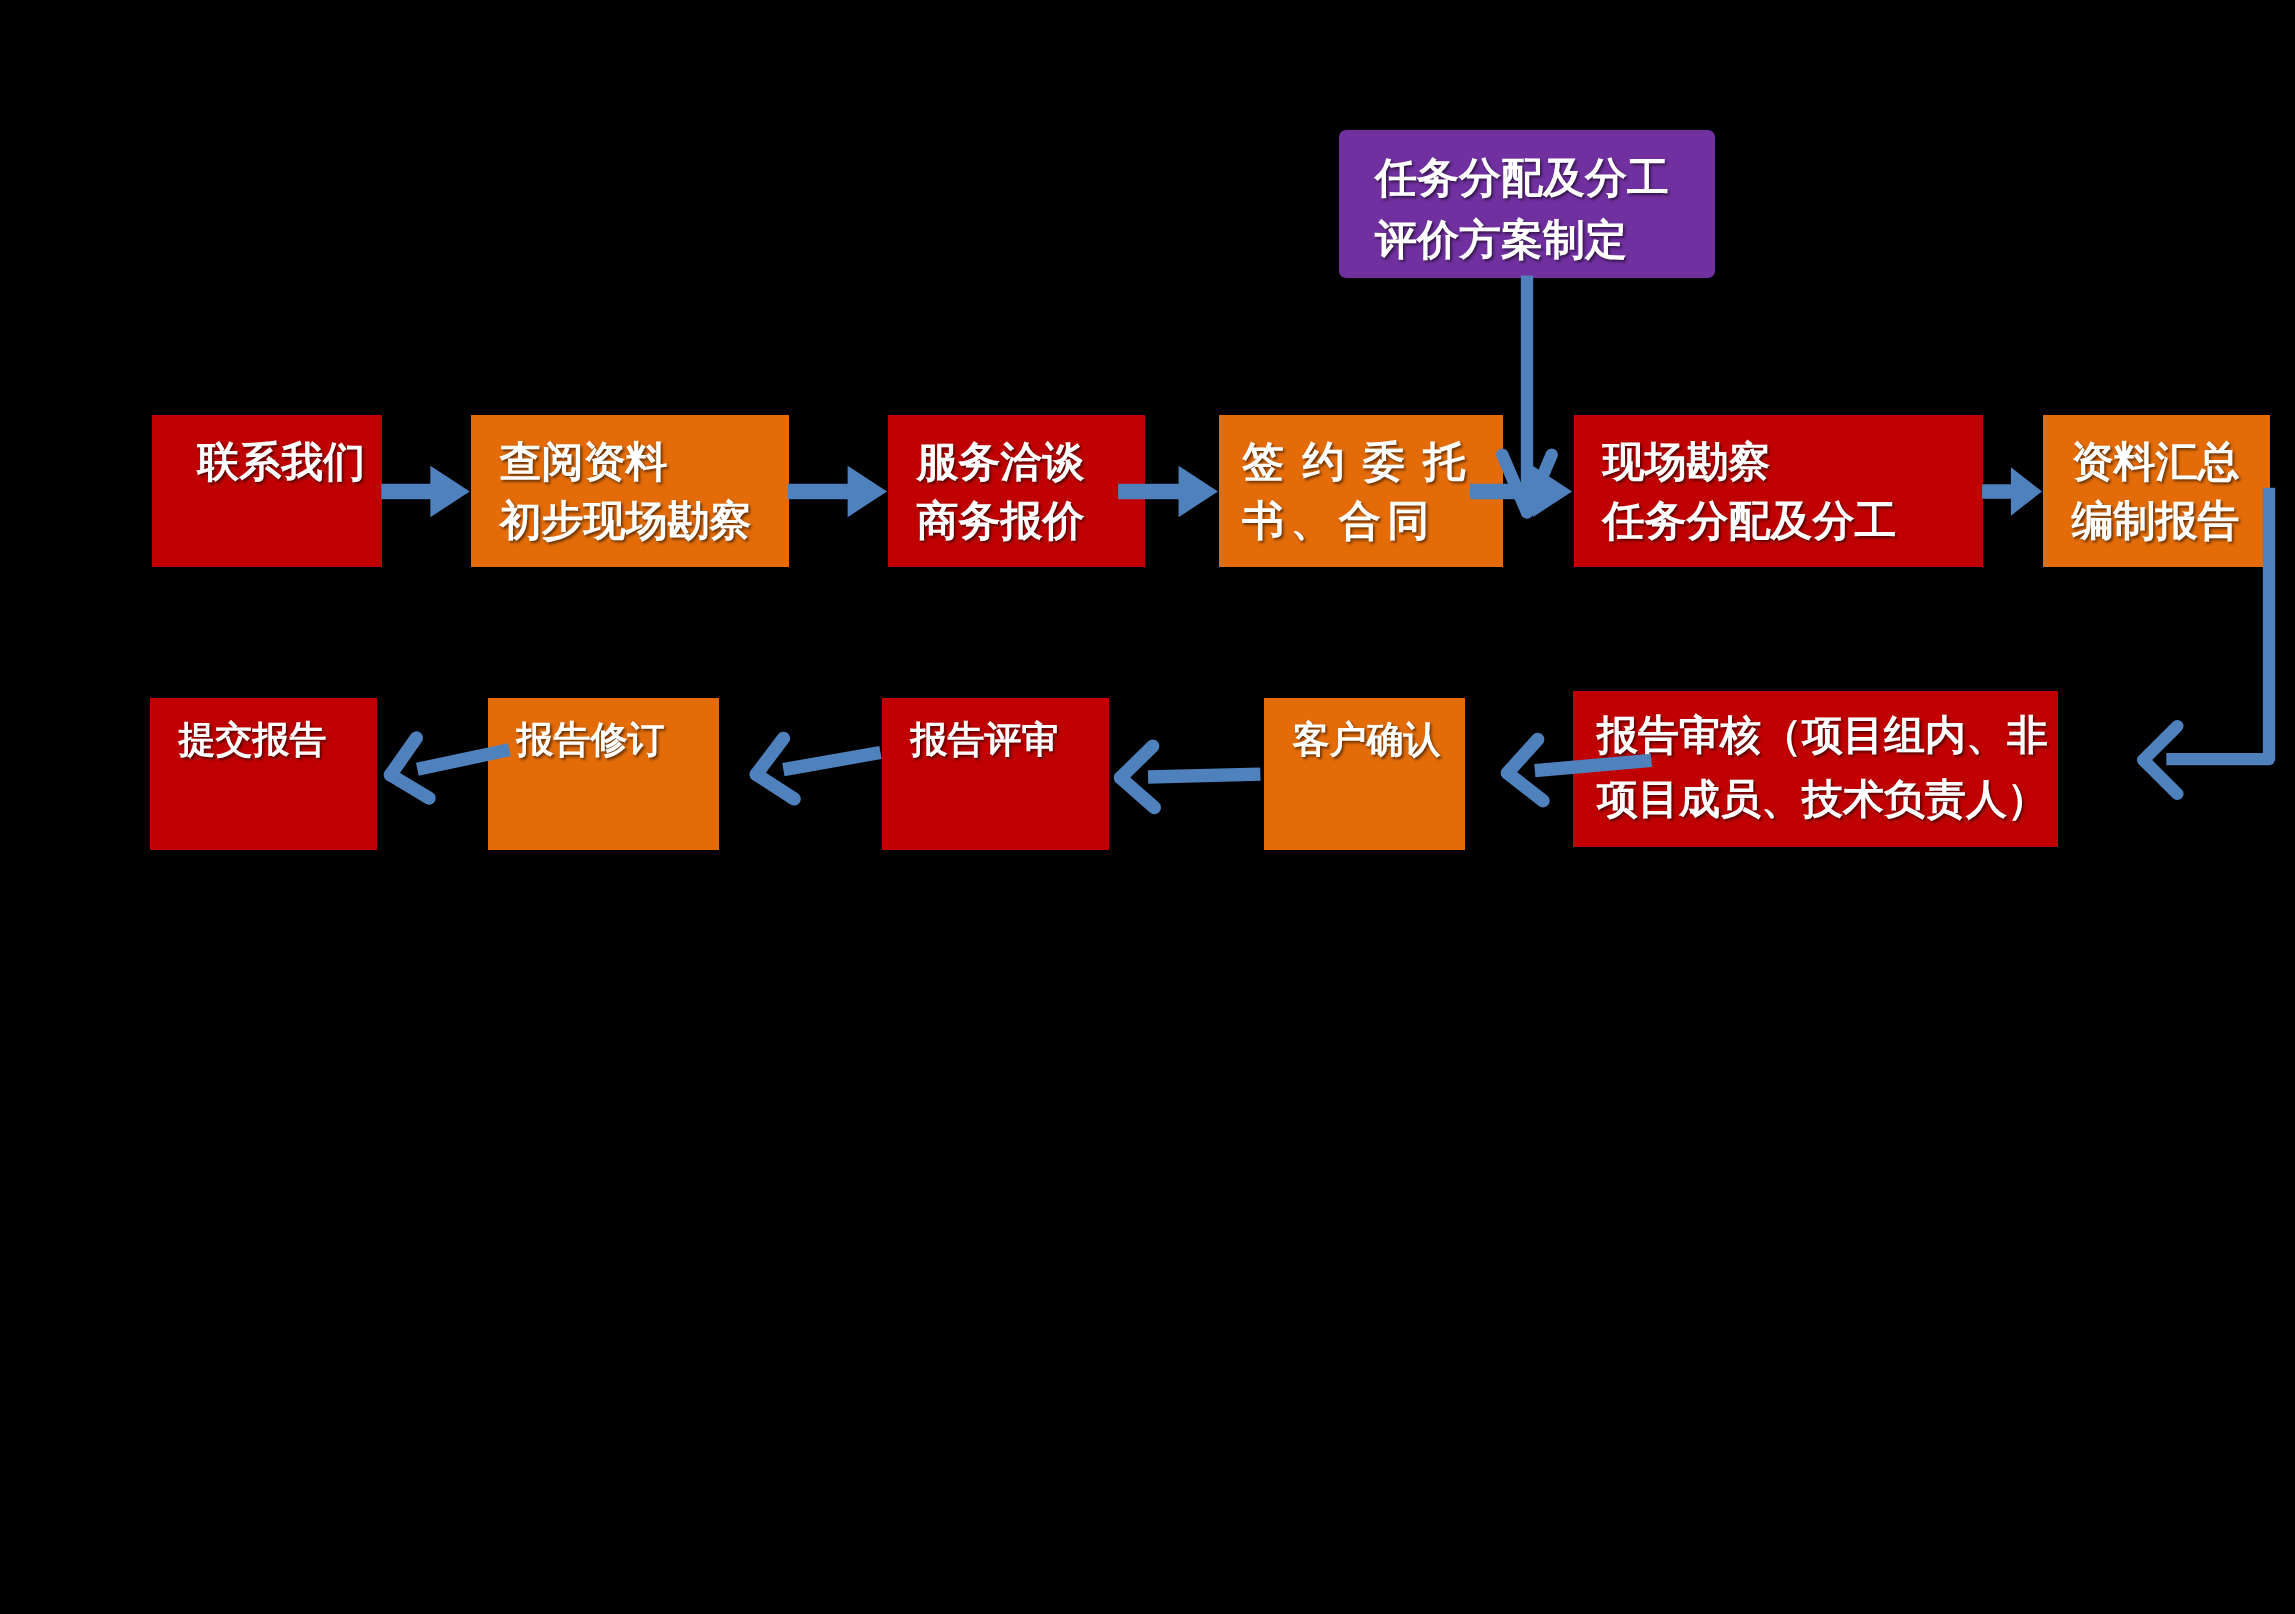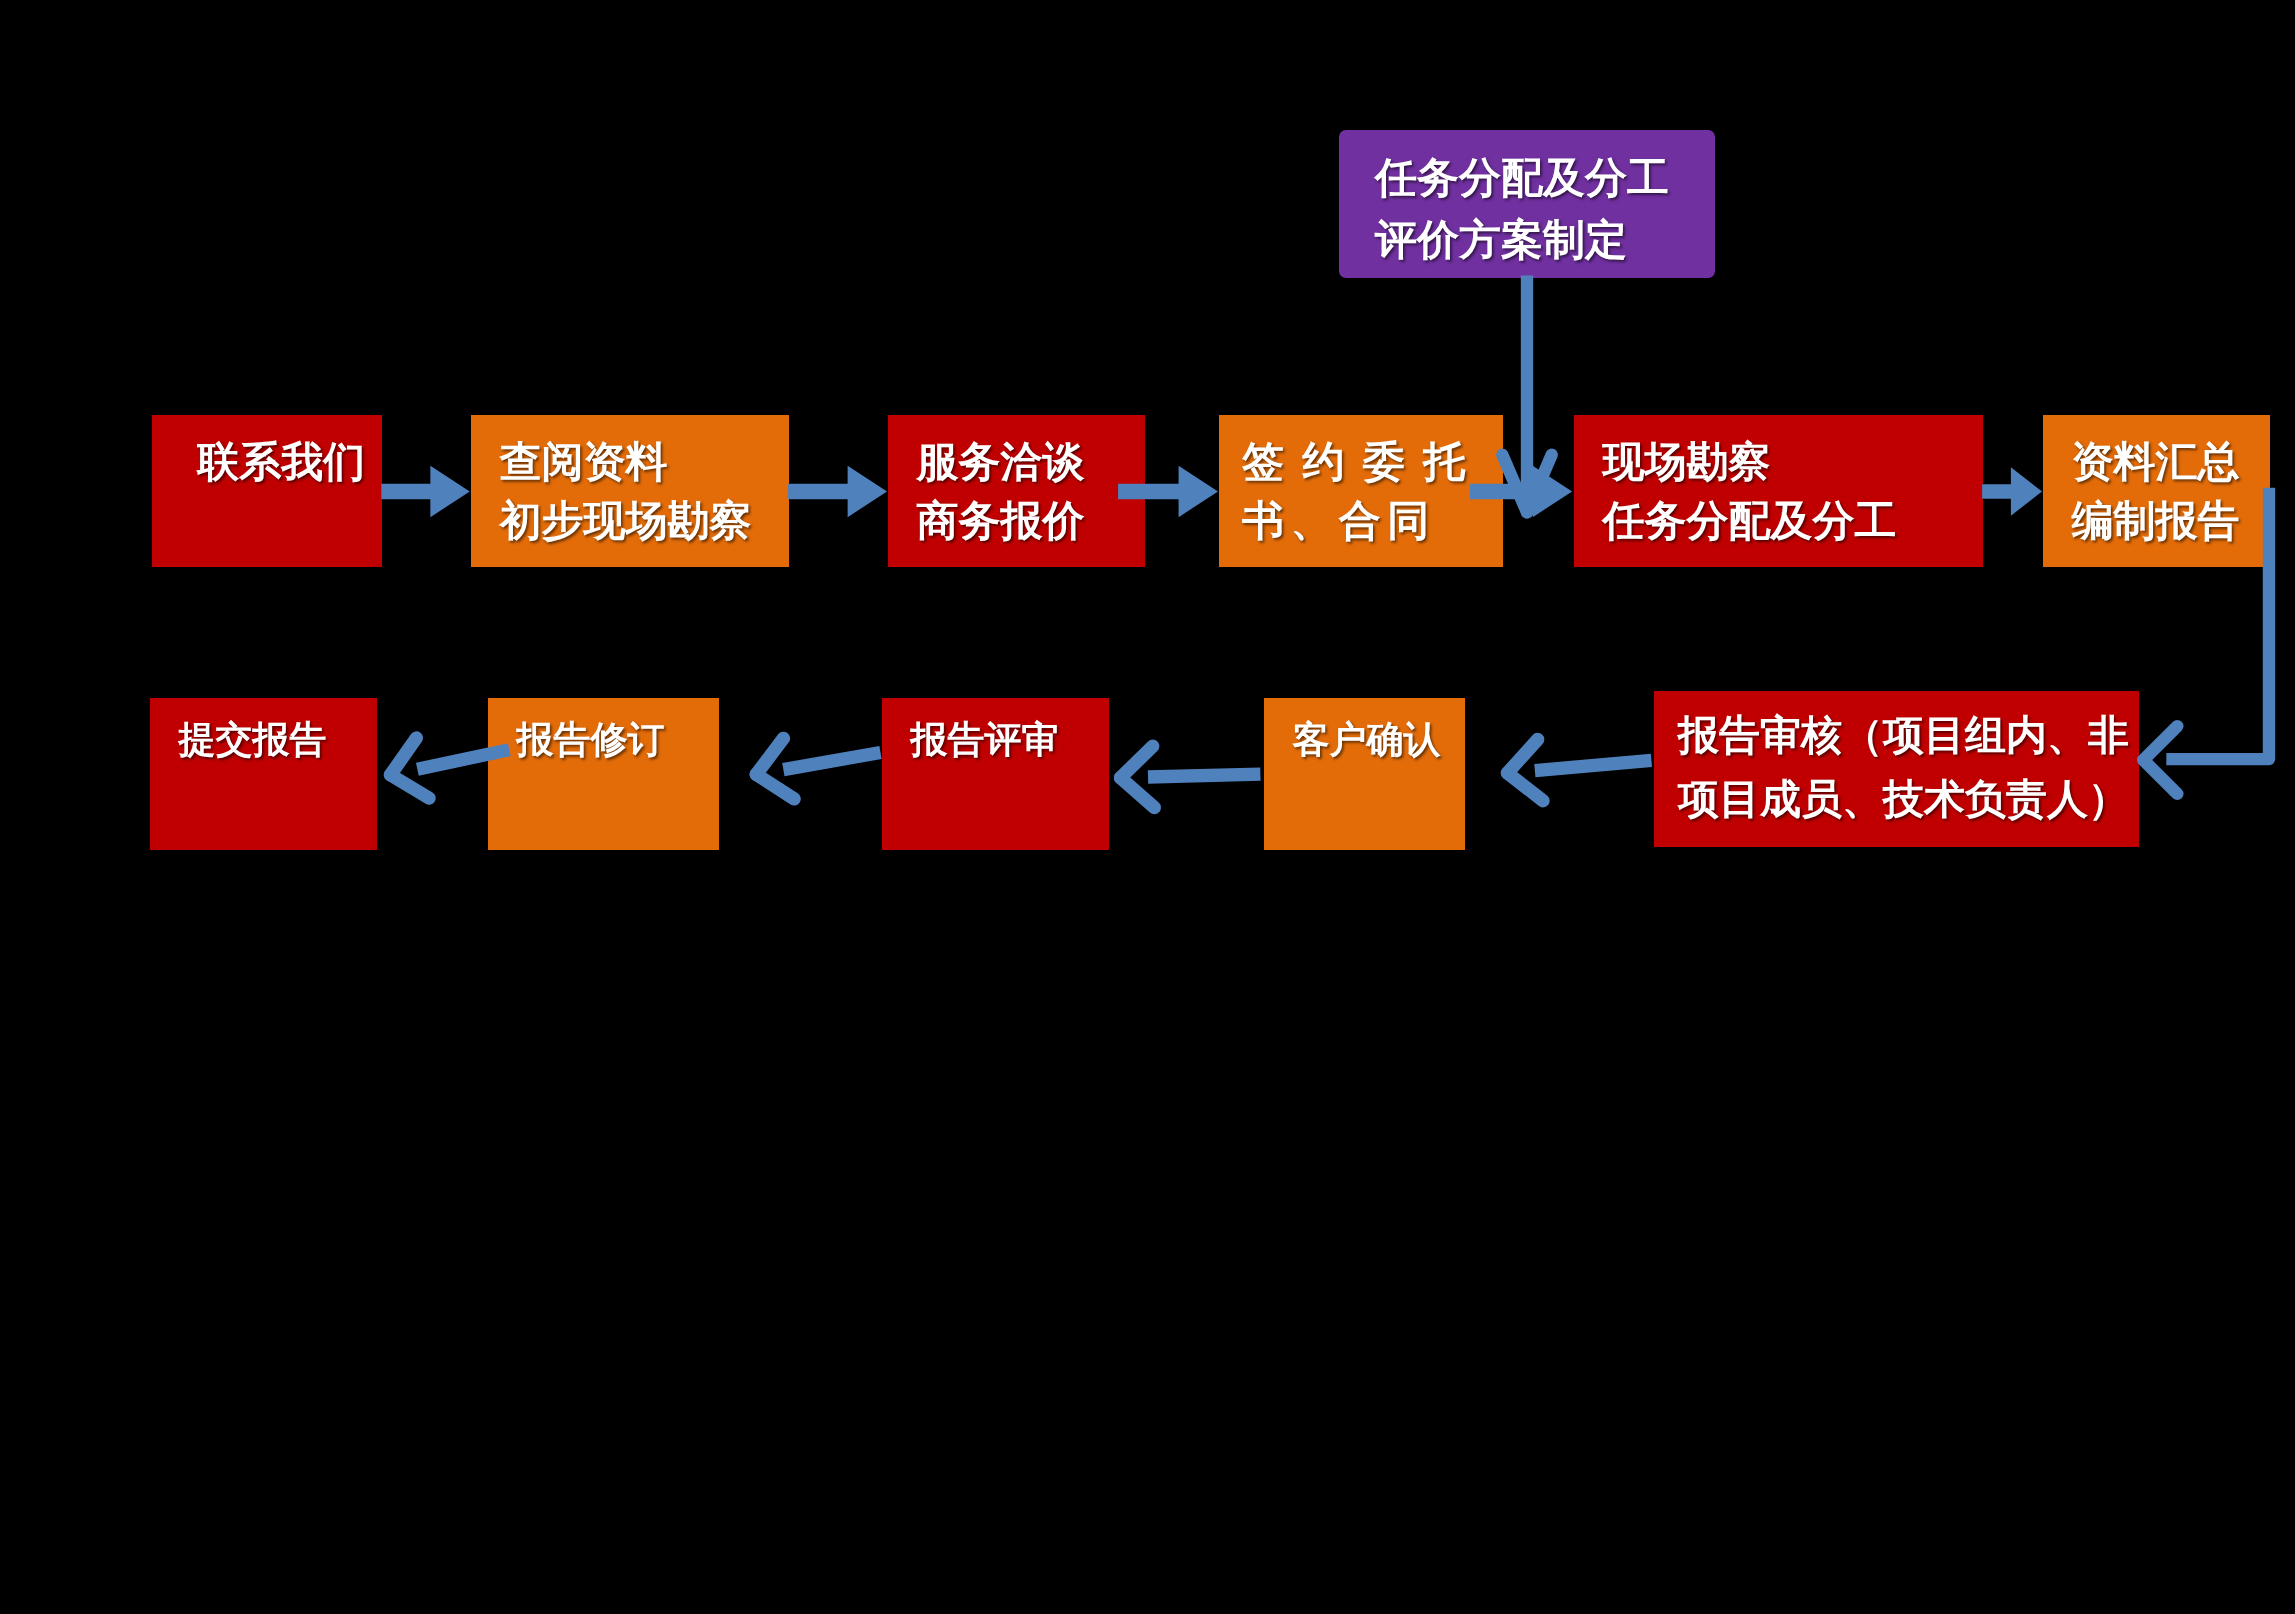--- a/index.html
+++ b/index.html
@@ -27,21 +27,21 @@
   .b2{left:471px;width:318px;}
   .b3{left:888px;width:257px;}
   .b4{left:1219px;width:284px;padding-left:23px;}
   .b5{left:1574px;width:409px;}
   .b6{left:2043px;width:227px;}
   .ls1{letter-spacing:18.4px;}
   .ls2{letter-spacing:6.4px;}
 
   
   .r2{top:698px;height:152px;padding:12px 0 0 28.5px;font-size:37px;line-height:59px;}
-  .audit{left:1654px;top:691px;width:485px;height:156px;
+  .audit{left:1573px;top:691px;width:485px;height:156px;
     padding:12px 0 0 24px;font-size:41px;line-height:64px;}
   .confirm{left:1264px;width:201px;}
   .review{left:882px;width:227px;}
   .revise{left:488px;width:231px;}
   .submit{left:150px;width:227px;}
 
   .arrow{position:absolute;color:var(--arrow-blue,#4F81BD);}
   .arrow svg{display:block;}
 </style>
 </head>

